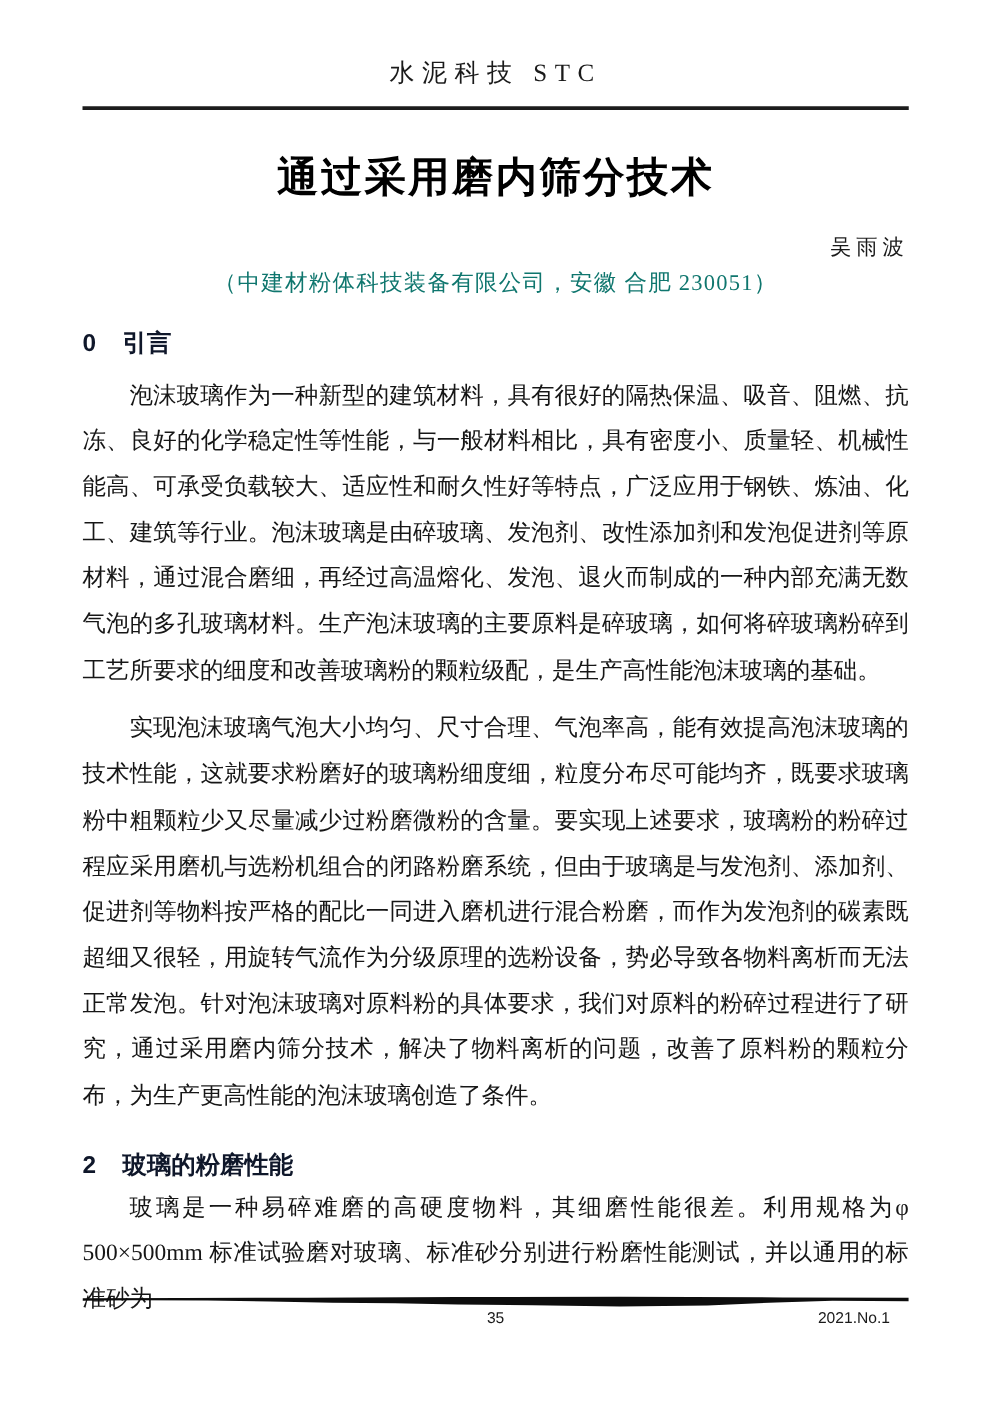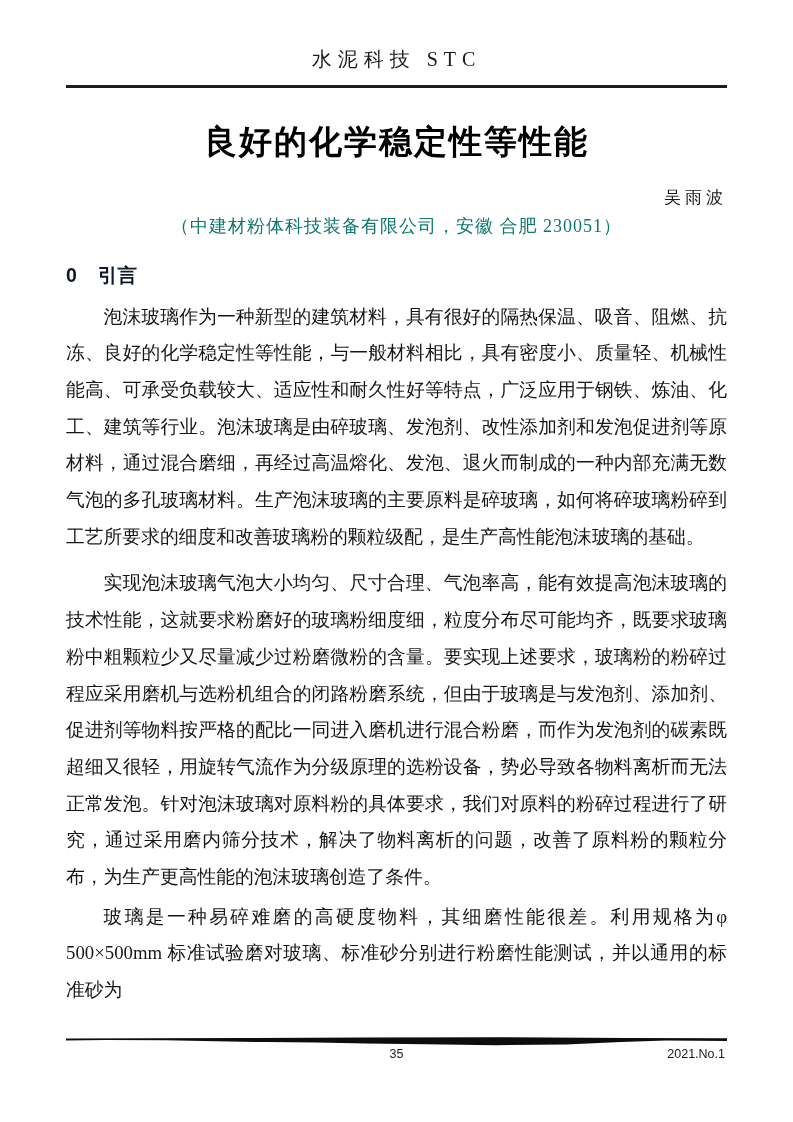--- a/index.html
+++ b/index.html
@@ -92,47 +92,50 @@
     width: 100%;
     margin-top: 0px;
     font-family: "Liberation Sans", "DejaVu Sans", sans-serif;
     font-size: 12.5px;
     line-height: 16px;
     color: #1a1a1a;
   }
   .page-number { text-align: center; }
   .issue-label {
     position: absolute;
-    right: 2px;
+    right: 15px;
     top: 0;
   }
 </style>
 </head>
 <body>
 
 <div class="page">
   <div class="content">
 
     <div class="journal-header">水泥科技 STC</div>
 
     <div class="header-rule"></div>
 
-    <h1 class="article-title">良好的化学稳定性等性能</h1>
+    <h1 class="article-title">通过采用磨内筛分技术</h1>
 
     <div class="author">吴雨波</div>
 
     <div class="affiliation">（中建材粉体科技装备有限公司，安徽 合肥 230051）</div>
 
     <h2 class="section-heading">
       <span class="sec-num">0</span><span class="sec-title">引言</span>
     </h2>
     <p class="body-para">泡沫玻璃作为一种新型的建筑材料，具有很好的隔热保温、吸音、阻燃、抗冻、良好的化学稳定性等性能，与一般材料相比，具有密度小、质量轻、机械性能高、可承受负载较大、适应性和耐久性好等特点，广泛应用于钢铁、炼油、化工、建筑等行业。泡沫玻璃是由碎玻璃、发泡剂、改性添加剂和发泡促进剂等原材料，通过混合磨细，再经过高温熔化、发泡、退火而制成的一种内部充满无数气泡的多孔玻璃材料。生产泡沫玻璃的主要原料是碎玻璃，如何将碎玻璃粉碎到工艺所要求的细度和改善玻璃粉的颗粒级配，是生产高性能泡沫玻璃的基础。</p>
 
     <p class="body-para">实现泡沫玻璃气泡大小均匀、尺寸合理、气泡率高，能有效提高泡沫玻璃的技术性能，这就要求粉磨好的玻璃粉细度细，粒度分布尽可能均齐，既要求玻璃粉中粗颗粒少又尽量减少过粉磨微粉的含量。要实现上述要求，玻璃粉的粉碎过程应采用磨机与选粉机组合的闭路粉磨系统，但由于玻璃是与发泡剂、添加剂、促进剂等物料按严格的配比一同进入磨机进行混合粉磨，而作为发泡剂的碳素既超细又很轻，用旋转气流作为分级原理的选粉设备，势必导致各物料离析而无法正常发泡。针对泡沫玻璃对原料粉的具体要求，我们对原料的粉碎过程进行了研究，通过采用磨内筛分技术，解决了物料离析的问题，改善了原料粉的颗粒分布，为生产更高性能的泡沫玻璃创造了条件。</p>
 
+    <h2 class="section-heading">
+      <span class="sec-num">2</span><span class="sec-title">玻璃的粉磨性能</span>
+    </h2>
     <p class="body-para tight">玻璃是一种易碎难磨的高硬度物料，其细磨性能很差。利用规格为φ 500×500mm 标准试验磨对玻璃、标准砂分别进行粉磨性能测试，并以通用的标准砂为</p>
 
   </div>
 
   <div class="footer">
     <svg class="footer-divider" viewBox="0 0 661 10" preserveAspectRatio="none" xmlns="http://www.w3.org/2000/svg">
       <path d="M0,2.6 L80,2.3 L180,2.1 L300,1.6 L430,1.3 L560,1.9 L661,2.2
                L661,5.0 L600,4.6 L555,6.0 L500,8.4 L430,9.2 L360,8.2 L300,7.6
                L250,6.6 L200,6.1 L150,5.2 L100,4.3 L40,4.1 L0,4.6 Z" fill="#0d0d0d"></path>
     </svg>

